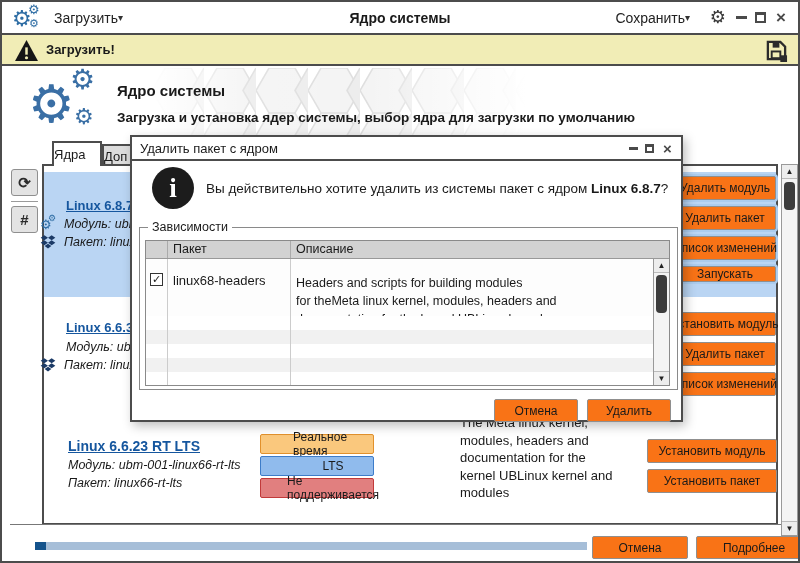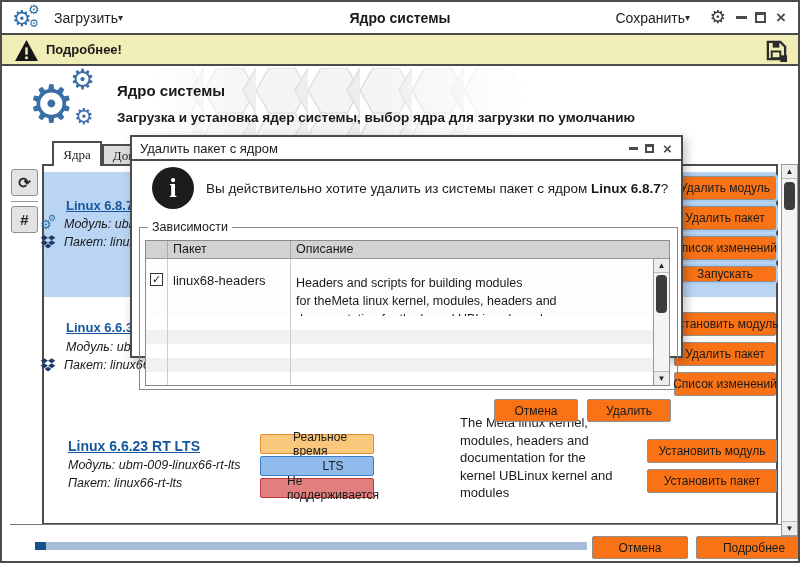--- a/index.html
+++ b/index.html
@@ -36,21 +36,21 @@
   .hexwrap { position:absolute; left:150px; top:66px; width:390px; height:72px; }
   .hexfade { position:absolute; left:150px; top:66px; width:390px; height:72px;
     background:linear-gradient(90deg,#fff 0%,rgba(255,255,255,.25) 25%,rgba(255,255,255,.15) 55%,#fff 96%); }
   .hdr-gears { position:absolute; left:26px; top:68px; width:86px; height:72px; color:#3a6fa5; }
   .hdr-gears .g1 { position:absolute; left:0; top:8px; font-size:52px; line-height:52px; }
   .hdr-gears .g2 { position:absolute; left:42px; top:-4px; font-size:28px; line-height:28px; }
   .hdr-gears .g3 { position:absolute; left:46px; top:36px; font-size:22px; line-height:22px; }
   .hdr-title { position:absolute; left:115px; top:80px; font-size:15px; font-weight:700; }
   .hdr-sub { position:absolute; left:115px; top:108px; font-size:13.5px; font-weight:600; }
   
-  .tab { position:absolute; display:flex; align-items:center; justify-content:center; font-size:13px;font-family:Liberation Serif, serif; }
+  .tab { position:absolute; display:flex; align-items:center; justify-content:flex-start; font-size:13px; }
   .tab-active { left:50px; top:139px; width:50px; height:25px; background:#fff;
     border:2px solid #4c4c4c; border-bottom:none; z-index:3; }
   .tab-idle { left:100px; top:142px; width:44px; height:22px; background:#dcdcdc;
     border:2px solid #4c4c4c; border-bottom:none; z-index:1; }
   .panel { position:absolute; left:40px; top:162px; width:736px; height:361px;
     background:#fff; border:2px solid #4c4c4c; z-index:2; }
   .side-btn { position:absolute; left:9px; width:27px; height:27px; background:#e3e3e3;
     border:1px solid #8f8f8f; border-radius:3px; display:flex; align-items:center;
     justify-content:center; font-size:15px; font-weight:bold; color:#2b2b2b; }
   .side-sep { position:absolute; left:9px; top:199px; width:27px; height:1px; background:#9a9a9a; }
@@ -77,21 +77,21 @@
   .vscroll { position:absolute; width:17px; background:#f4f4f4; border:1px solid #999; }
   .sb-arrow { position:absolute; left:0; width:100%; height:14px; display:flex; align-items:center;
     justify-content:center; font-size:8px; color:#222; background:#ededed; }
   .sb-thumb { position:absolute; left:2px; right:2px; background:#3c3c3c; border-radius:4px; }
   .bottom-line { position:absolute; left:8px; top:522px; width:771px; height:1px; background:#777; z-index:2; }
   
   .progress-track { position:absolute; left:33px; top:540px; width:552px; height:8px; background:#a6bed8; }
   .progress-fill { height:100%; background:#14538c; }
   .foot-btn { position:absolute; top:534px; height:23px; }
   
-  .dialog { position:absolute; left:128px; top:133px; width:553px; height:223px; background:#fff;
+  .dialog { position:absolute; left:128px; top:133px; width:553px; height:287px; background:#fff;
     border:2px solid #4c4c4c; z-index:20; box-shadow:3px 4px 10px rgba(0,0,0,.25); }
   .dlg-titlebar { position:absolute; left:0; top:0; width:100%; height:24px; background:#fff;
     border-bottom:2px solid #4c4c4c; }
   .dlg-title { position:absolute; left:8px; top:4px; font-size:13px; }
   .dlg-ctl { position:absolute; top:0; height:22px; width:15px; display:flex; align-items:center; justify-content:center; }
   .dlg-ctl.m i { display:block; width:9px; height:3px; background:#4a4a4a; }
   .dlg-ctl.x i { display:block; width:9px; height:9px; border:2px solid #4a4a4a; border-top-width:3px; }
   .dlg-ctl.c { font-size:15px; font-weight:bold; color:#4a4a4a; }
   .info-circle { position:absolute; left:20px; top:30px; width:42px; height:42px; border-radius:50%;
     background:#1c1c1c; color:#fff; display:flex; align-items:center; justify-content:center;
@@ -147,21 +147,21 @@
       </div>
     <div class="winctl wc-close" style="right:8px;">×</div>
   </div>
 
   <div class="warnbar">
     <svg class="warn-tri" width="25" height="23" viewBox="0 0 24 22">
       <path d="M12 1 L23 21 H1 Z" fill="#161616"></path>
       <rect x="10.8" y="8" width="2.4" height="7" fill="#f1edb6"></rect>
       <circle cx="12" cy="18" r="1.5" fill="#f1edb6"></circle>
     </svg>
-    <div class="warn-text">Подробнее!</div>
+    <div class="warn-text">Загрузить!</div>
     <svg class="floppy" width="23" height="23" viewBox="0 0 24 24">
       <path d="M3 3 h13 l5 5 v13 h-18 z" fill="none" stroke="#2b2b2b" stroke-width="2.4"></path>
       <rect x="8" y="3" width="7" height="6" fill="#2b2b2b"></rect>
       <rect x="7" y="13" width="9" height="7" fill="none" stroke="#2b2b2b" stroke-width="2"></rect>
       <rect x="16" y="17" width="7" height="7" fill="#2b2b2b"></rect>
     </svg>
   </div>
 
   <svg class="hexwrap" width="390" height="72">
     <defs>
@@ -239,21 +239,21 @@
     <span>Пакет:</span>
     <span>linux66</span>
   </div>
   <div class="btn" style="left:672px; top:310px; width:102px; height:24px;">Установить модуль</div>
   <div class="btn" style="left:672px; top:340px; width:102px; height:24px;">Удалить пакет</div>
   <div class="btn" style="left:672px; top:370px; width:102px; height:24px;">Список изменений</div>
 
   <a class="klink" style="left:66px; top:436px; font-size:14px;">Linux 6.6.23 RT LTS</a>
   <div class="kmeta" style="left:66px; top:456px;">
     <span>Модуль:</span>
-    <span>ubm-009-linux66-rt-lts</span>
+    <span>ubm-001-linux66-rt-lts</span>
   </div>
   <div class="kmeta" style="left:66px; top:474px;">
     <span>Пакет:</span>
     <span>linux66-rt-lts</span>
   </div>
   <div class="badge badge-rt" style="left:258px; top:432px;">Реальное время</div>
   <div class="badge badge-lts" style="left:258px; top:454px;">LTS</div>
   <div class="badge badge-ns" style="left:258px; top:476px;">Не поддерживается</div>
   <div class="kdesc">The Meta linux kernel, modules, headers and documentation for the kernel UBLinux kernel and modules</div>
   <div class="btn" style="left:645px; top:437px; width:130px; height:24px;">Установить модуль</div>

